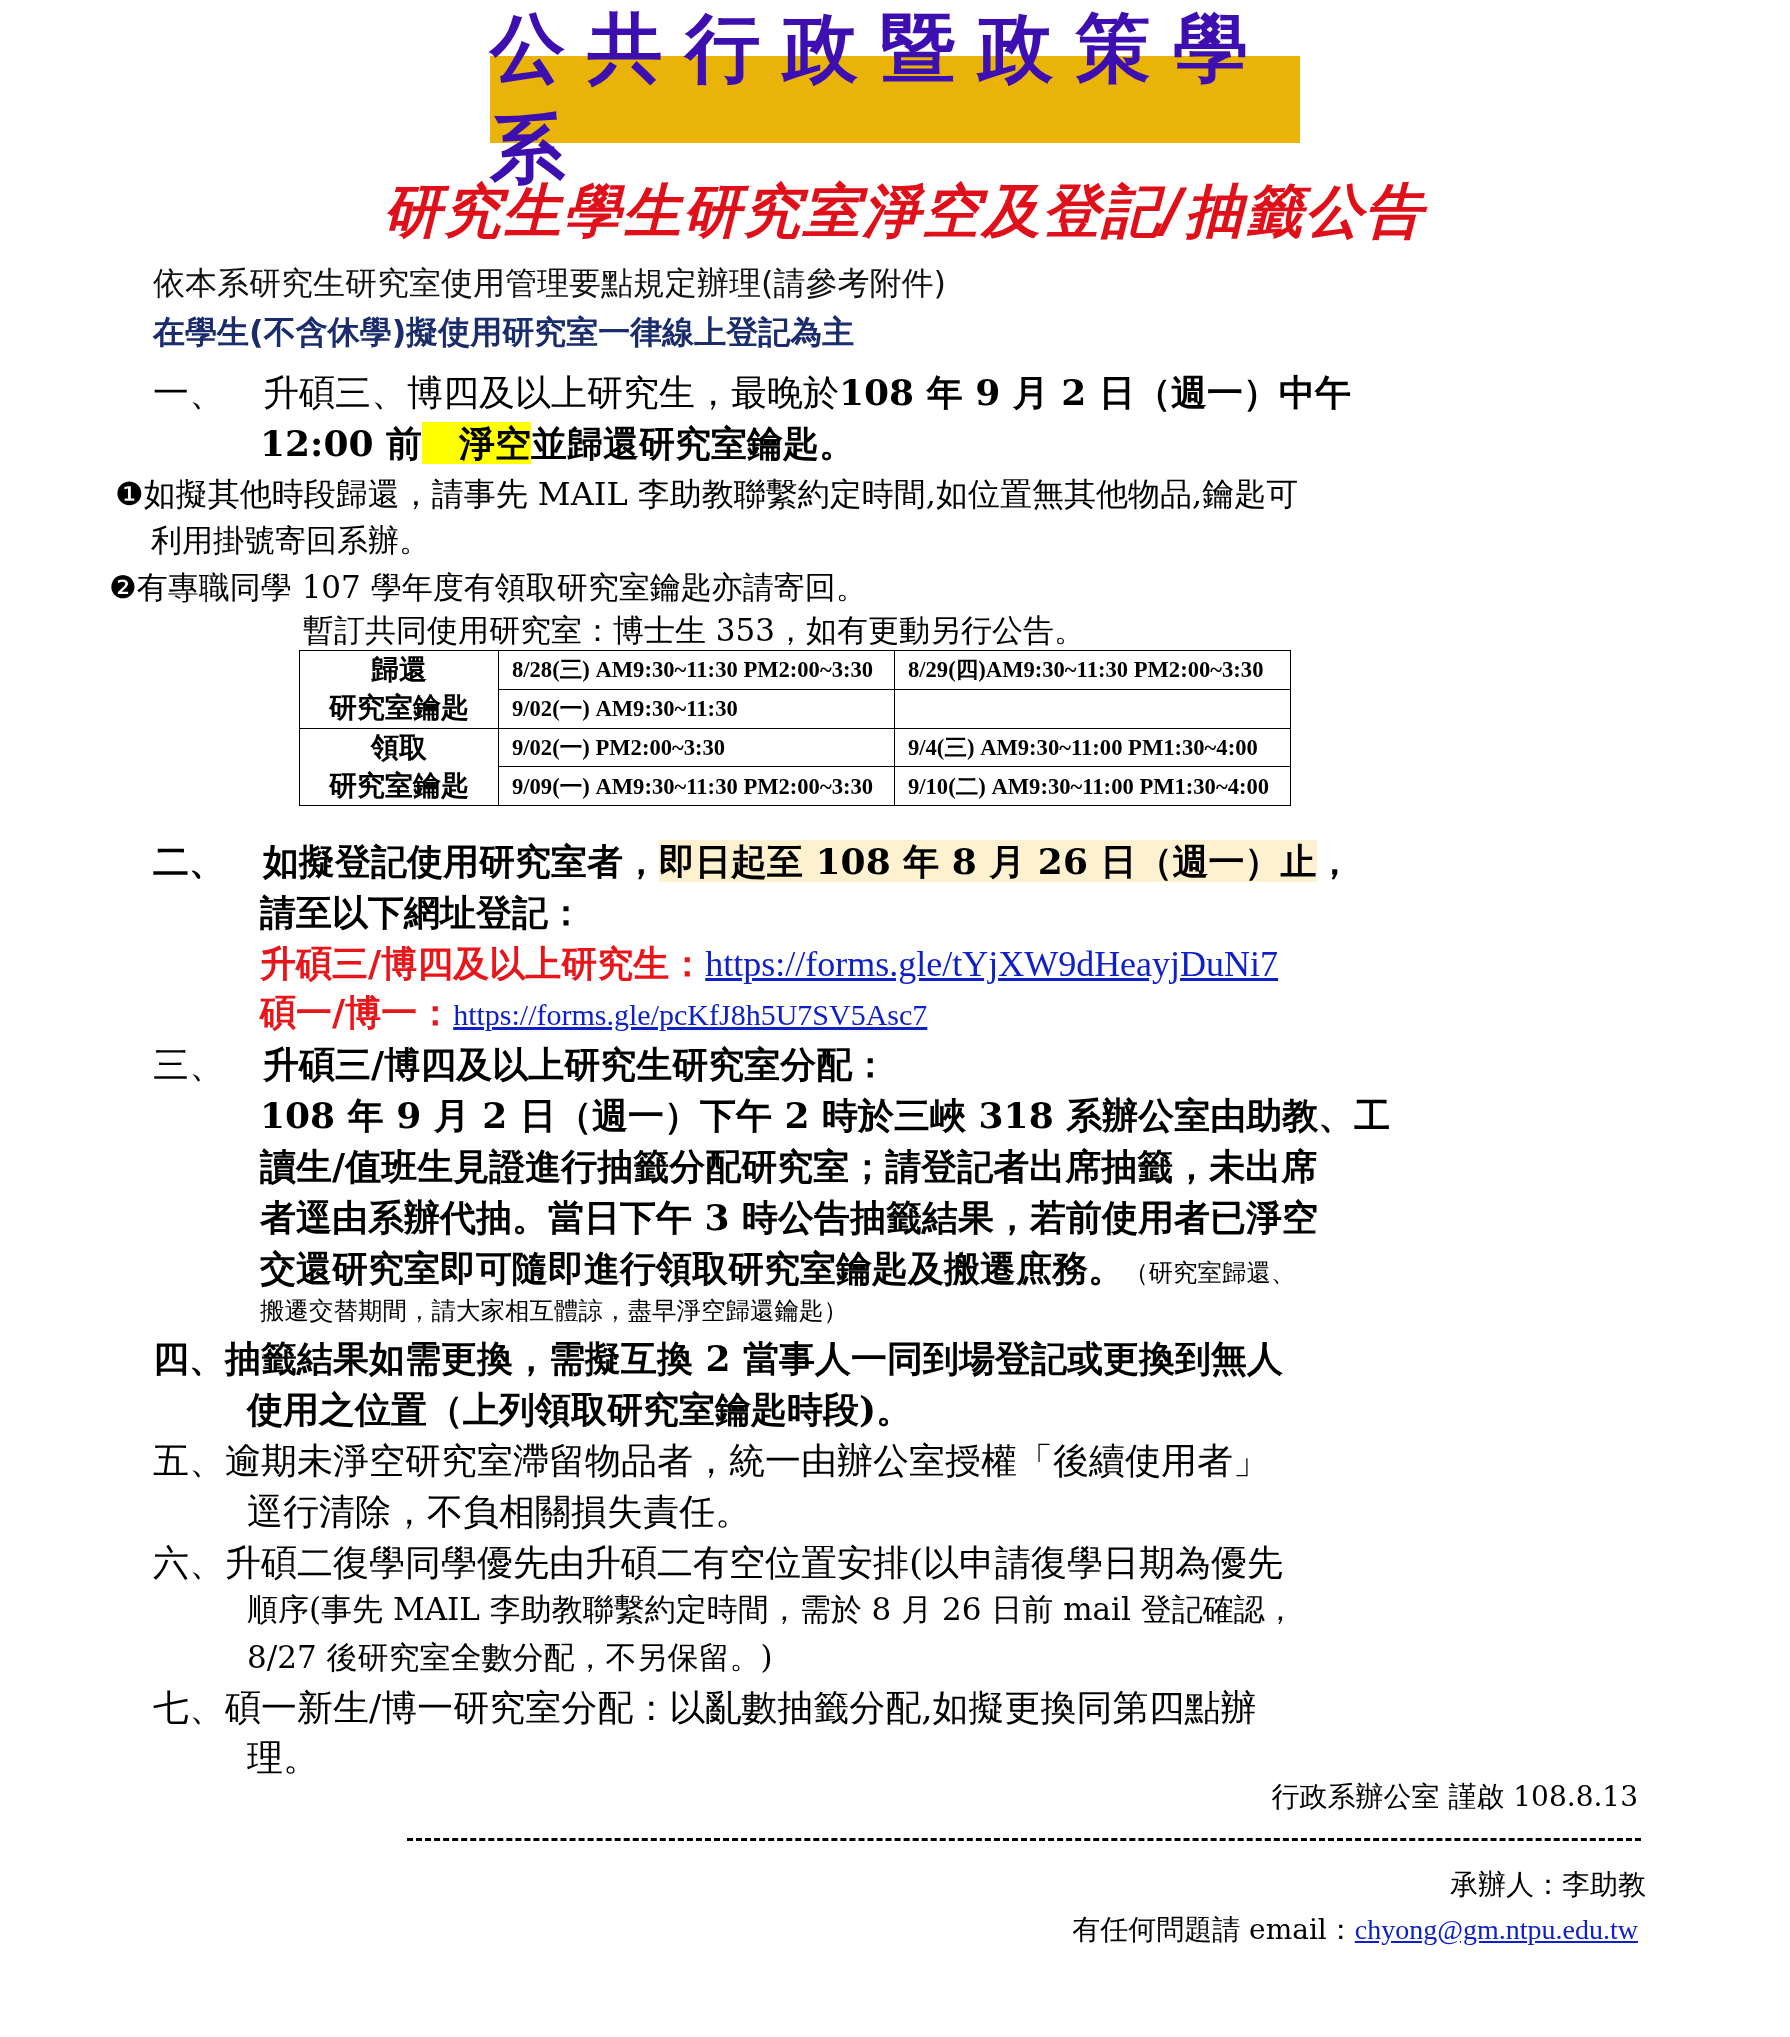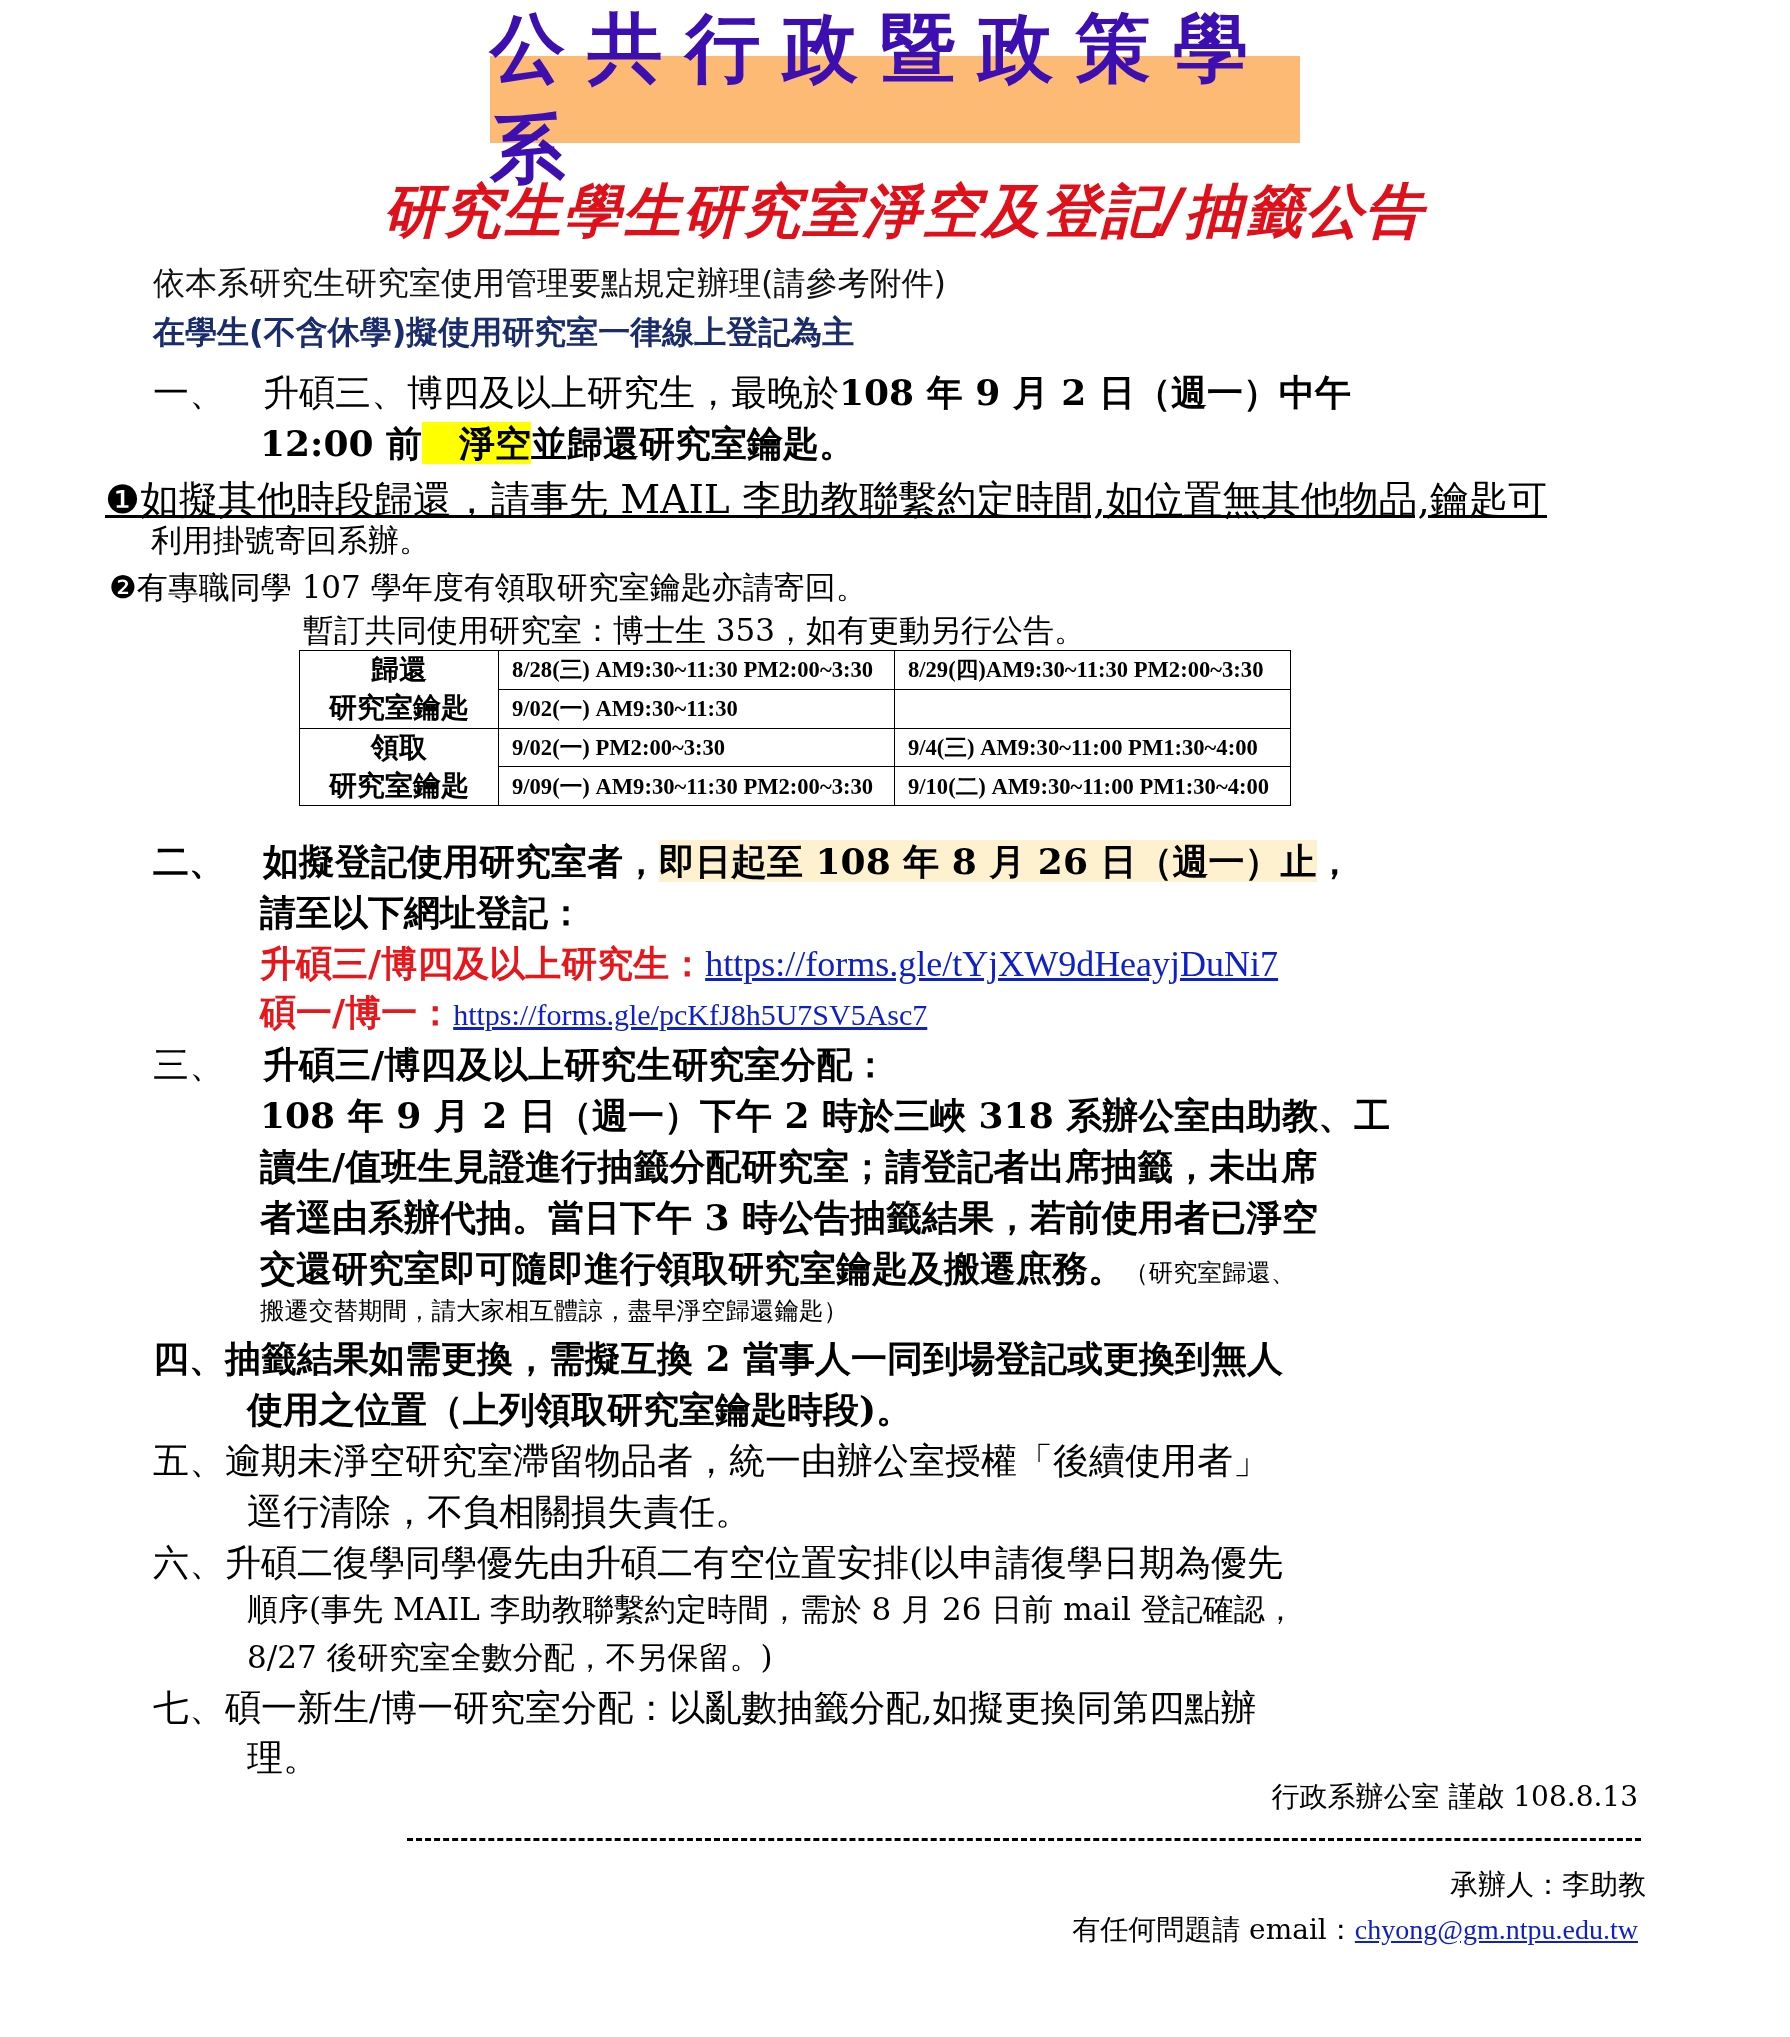--- a/index.html
+++ b/index.html
@@ -1,19 +1,19 @@
 <!DOCTYPE html>
 <html style="font-size:15px"><head>
 <meta charset="utf-8">
 <style>
   html, body { margin:0; padding:0; background:#ffffff; }
   body { width:1791px; height:2038px; position:relative; overflow:hidden;
          font-family:"DejaVu Serif", "Liberation Serif", serif; color:#000; }
   .abs { position:absolute; }
-  .banner { left:490px; top:56px; width:810px; height:87px; background:#fdba74;
+  .banner { left:490px; top:56px; width:810px; height:87px; background:#eab308;
             display:flex; align-items:center; justify-content:center; }
   .banner span { font-family:"DejaVu Sans", sans-serif; font-weight:bold; font-size:75px;
                  color:#3d0fb0; letter-spacing:22.6px; }
   .subtitle { left:292px; top:173px; width:1224px; text-align:center;
               font-family:"DejaVu Sans", sans-serif; font-weight:bold; font-style:italic;
               font-size:58px; color:#e0101a; letter-spacing:1.9px; }
   .intro1 { left:153px; top:262px; font-family:"DejaVu Sans", sans-serif; font-size:32px; color:#111; }
   .intro2 { left:153px; top:311px; font-family:"DejaVu Sans", sans-serif; font-size:32px; font-weight:bold; color:#1a2c6b; }
   .bold { font-weight:bold; }
   .line { font-size:36px; white-space:nowrap; }
@@ -40,21 +40,21 @@
 
 <div class="abs intro1">依本系研究生研究室使用管理要點規定辦理(請參考附件)</div>
 <div class="abs intro2">在學生(不含休學)擬使用研究室一律線上登記為主</div>
 
 <div class="abs line" style="left:153px; top:369px;">
   <span style="margin-right:38px;">一、</span><span>升碩三、博四及以上研究生，最晚於</span><span class="bold">108 年 9 月 2 日（週一）中午</span>
 </div>
 <div class="abs line bold" style="left:260px; top:420px;">
   <span>12:00 前</span><span class="hl-yellow">淨空</span><span>並歸還研究室鑰匙。</span>
 </div>
-<div class="abs line" style="left:105px; top:473px; font-size:39px;text-decoration:underline;">
+<div class="abs line" style="left:115px; top:473px; font-size:32px;">
   <span>❶</span><span>如擬其他時段歸還，請事先 MAIL 李助教聯繫約定時間,如位置無其他物品,鑰匙可</span>
 </div>
 <div class="abs line" style="left:151px; top:520px; font-size:31px;">利用掛號寄回系辦。</div>
 <div class="abs line" style="left:109px; top:567px; font-size:31px;">
   <span>❷</span><span>有專職同學 107 學年度有領取研究室鑰匙亦請寄回。</span>
 </div>
 <div class="abs line" style="left:303px; top:610px; font-size:31px;">暫訂共同使用研究室：博士生 353，如有更動另行公告。</div>
 
 <table class="sched">
   <tbody>

